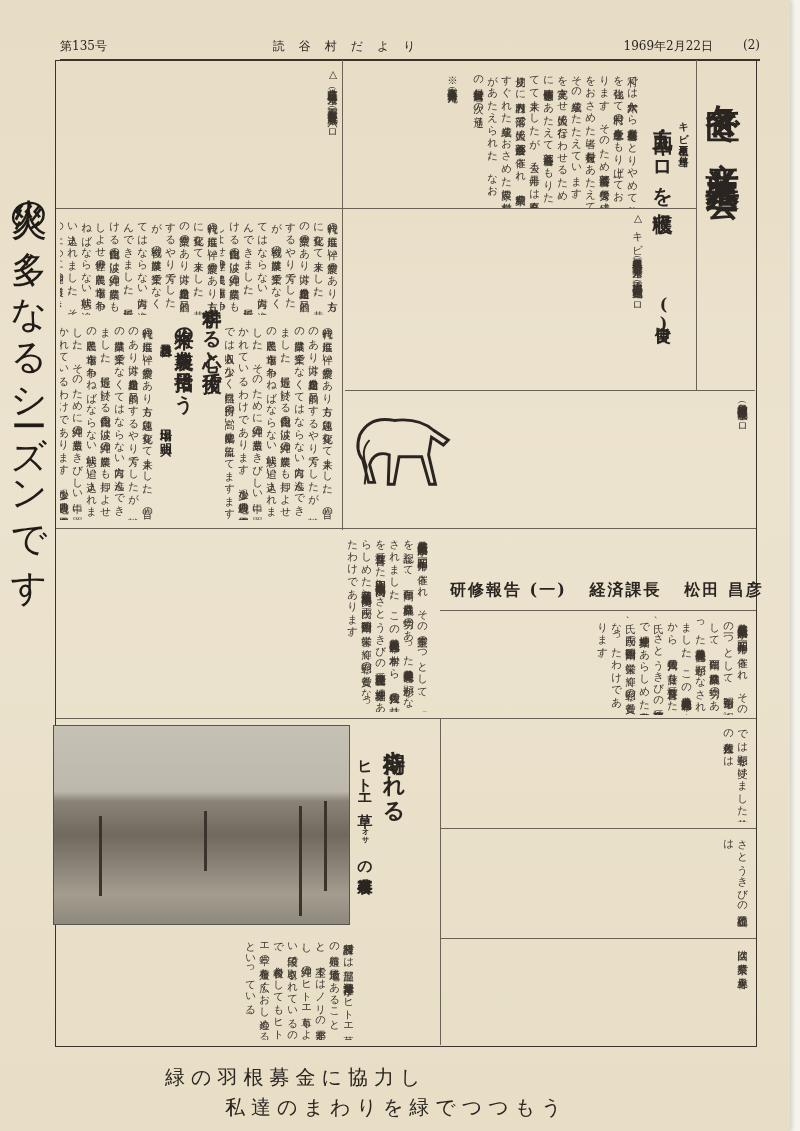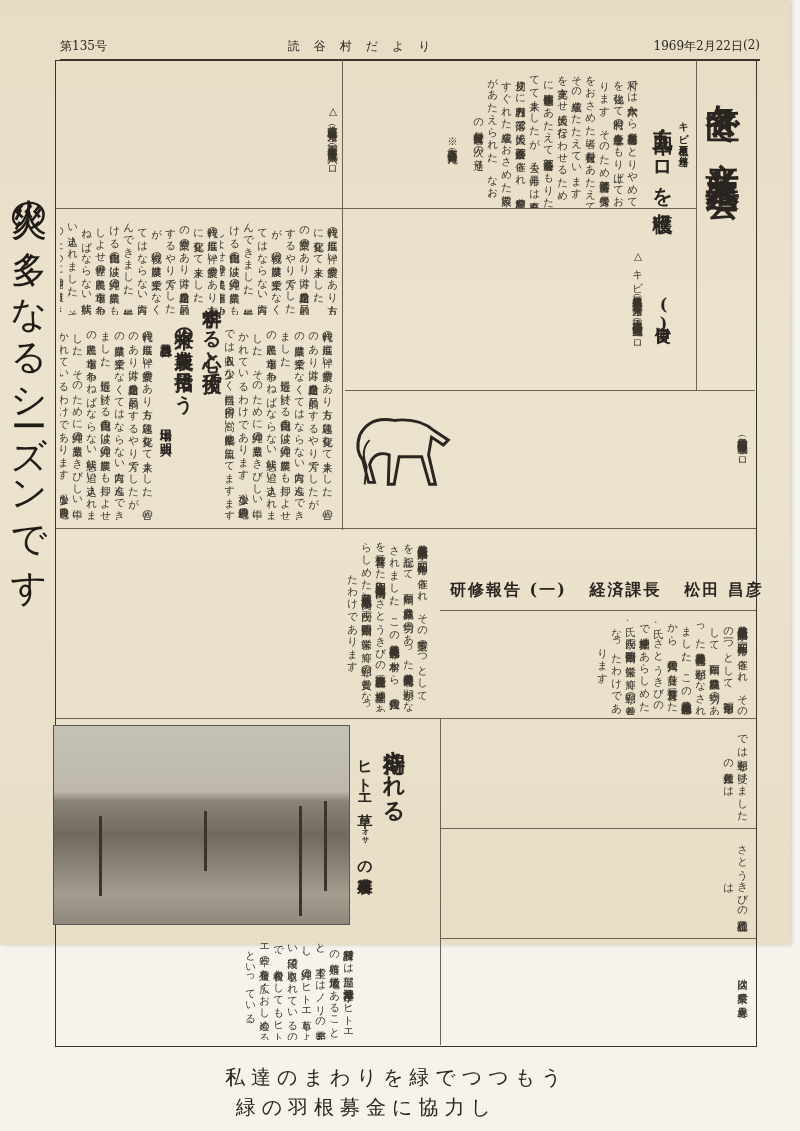--- a/index.html
+++ b/index.html
@@ -3,24 +3,23 @@
   <meta charset="utf-8">
   <style>
     html, body { margin: 0; padding: 0; }
     body {
       width: 800px; height: 1131px; overflow: hidden;
       background: #f6f3ec;
       font-family: "DejaVu Serif", serif;
       color: #2a2520;
     }
     .page {
-      position: relative; width: 790px; height: 945px;
+      position: relative; width: 790px; height: 1131px;
       background: linear-gradient(180deg, #e7dcc4 0%, #ece3cf 40%, #e8dec6 100%);
       box-shadow: 2px 0 4px rgba(0,0,0,0.15);
-      text-align: center;
     }
     .header-line {
       position: absolute; left: 60px; right: 30px; top: 33px; height: 26px;
       border-bottom: 2px solid #3a332b;
       display: flex; align-items: center; justify-content: space-between;
       font-size: 12px;
     }
     .masthead { font-size: 12px; letter-spacing: 14px; }
     .frame {
       position: absolute; left: 55px; top: 60px; width: 700px; height: 985px;
@@ -76,21 +75,21 @@
     }
   </style>
 </head>
 <body>
 
 <div class="page">
 
   <div class="header-line">
     <span>第135号</span>
     <span class="masthead">読谷村だより</span>
-    <span style="display:flex; margin-left:28px;">
+    <span style="display:flex; gap:30px;margin-left:28px;">
       <span>1969年2月22日</span>
       <span>(2)</span>
     </span>
   </div>
 
   <div class="side-slogan">火災の多くなるシーズンです</div>
 
   <div class="frame"></div>
 
   <div class="headline-main">各区で産業共進会</div>
@@ -147,16 +146,16 @@
   <div class="col-text" style="left:56px; top:935px; width:300px; height:105px;">村経済課では部屋、楚辺海岸一世帯がヒトエ草の養殖に最適地であることと、本土ではノリの需要が年々増加し、沖縄のヒトエ草もよい値段で取引されているので、今後村としてもヒトエ草の養殖を広くおし進めるといっている。</div>
 
   <div class="vline" style="left:440px; top:718px; height:327px;"></div>
   <div class="col-text" style="left:445px; top:722px; width:305px; height:100px;">では顕彰を受けました甘藷の佐久川種とは</div>
   <div class="hline" style="left:440px; top:828px; width:316px;"></div>
   <div class="col-text" style="left:445px; top:832px; width:305px; height:100px;">さとうきびの読谷山種とは</div>
   <div class="hline" style="left:440px; top:938px; width:316px;"></div>
   <div class="col-text" style="left:445px; top:942px; width:305px; height:100px;">次回は農業祭で天皇杯を</div>
 
   <div class="bottom-slogan">
+    <div>緑の羽根募金に協力し</div>
     <div style="padding-left:60px;">私達のまわりを緑でつつもう</div>
-    <div>緑の羽根募金に協力し</div>
   </div>
 </div>
 
 </body></html>

